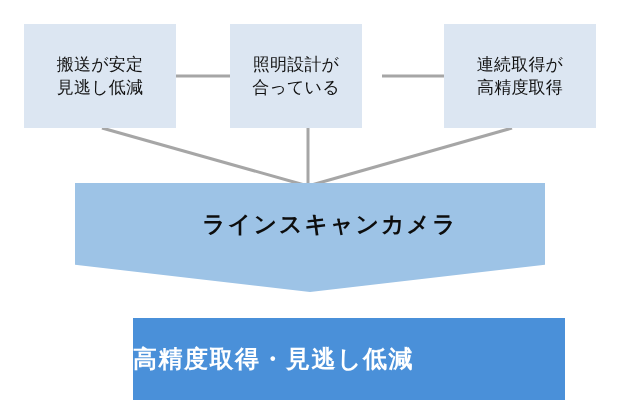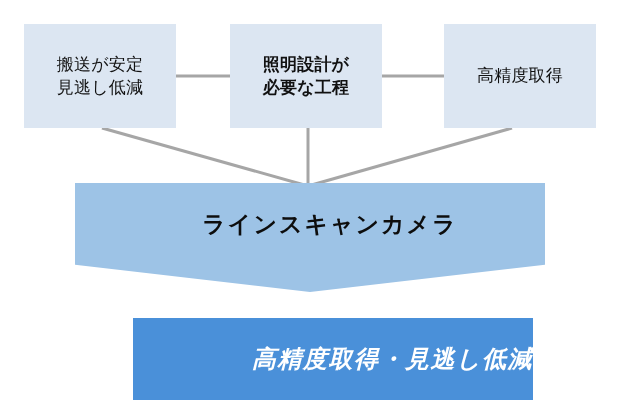--- a/index.html
+++ b/index.html
@@ -35,21 +35,21 @@
     align-items: center;
     justify-content: center;
     text-align: center;
     color: #111111;
     font-size: 17px;
     line-height: 1.38;
     letter-spacing: 0.2px;
     z-index: 2;
   }
   #cond-box-0 { left: 24px;  top: 24px; width: 152px; height: 104px; }
-  #cond-box-1 { left: 230px; top: 24px; width: 152px; height: 104px; font-weight: bold; }
+  #cond-box-1 { left: 230px; top: 24px; width: 132px; height: 104px; }
   #cond-box-2 { left: 444px; top: 24px; width: 152px; height: 104px; }
 
   .cond-text { display: block; }
 
   
   #funnel {
     position: absolute;
     left: 75px;
     top: 183px;
     width: 470px;
@@ -74,32 +74,31 @@
     letter-spacing: 2px;
     z-index: 3;
     pointer-events: none;
   }
 
   
   #result-box {
     position: absolute;
     left: 133px;
     top: 318px;
-    width: 400px;
+    width: 432px;
     height: 82px;
     background: #4a90d9;
     display: flex;
     align-items: center;
-    justify-content: flex-end;
+    justify-content: flex-start;
     color: #ffffff;
     font-size: 24px;
     font-weight: bold;
     letter-spacing: 1.5px;
     z-index: 2;
-    font-style: italic;
   }
 </style>
 </head>
 <body>
 
 <div id="diagram">
 
   <svg id="connectors" viewBox="0 0 620 414" xmlns="http://www.w3.org/2000/svg">
 
     <line x1="176" y1="76" x2="230" y2="76" stroke="#a6a6a6" stroke-width="3"></line>
@@ -116,26 +115,27 @@
   <div class="cond-box" id="cond-box-0">
     <span>
       <span class="cond-text">搬送が安定</span>
       <span class="cond-text">見逃し低減</span>
     </span>
   </div>
 
   <div class="cond-box" id="cond-box-1">
     <span>
       <span class="cond-text">照明設計が</span>
-      <span class="cond-text">必要な工程</span>
+      <span class="cond-text">合っている</span>
     </span>
   </div>
 
   <div class="cond-box" id="cond-box-2">
     <span>
+      <span class="cond-text">連続取得が</span>
       <span class="cond-text">高精度取得</span>
     </span>
   </div>
 
   <div id="funnel"></div>
   <div id="funnel-label">ラインスキャンカメラ</div>
 
   <div id="result-box">
     <span>高精度取得・見逃し低減</span>
   </div>

